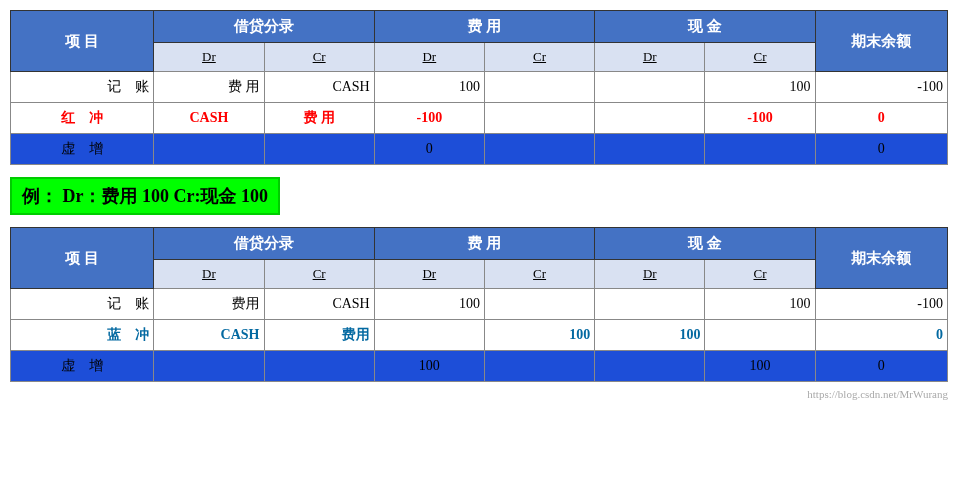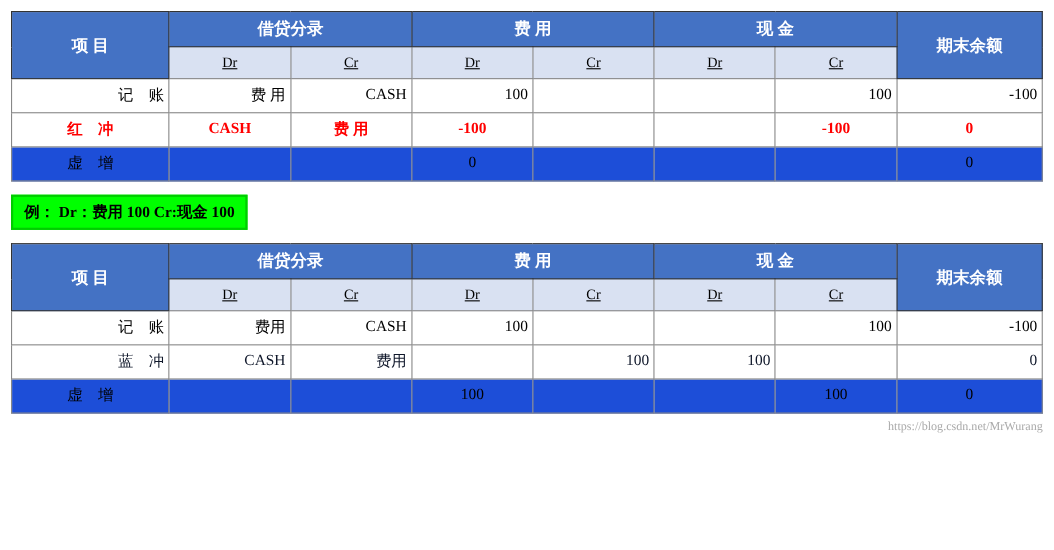--- a/index.html
+++ b/index.html
@@ -43,32 +43,32 @@
     }
     .red-row td {
       background-color: #fff;
       margin-left: 32px;
     }
     .red-text {
       color: #FF0000;
       font-weight: bold;
     }
     .blue-text {
-      color: #0f172a;
-      font-weight: normal;
+      color: #0369a1;
+      font-weight: bold;
     }
     .gray-row td {
       background-color: #1d4ed8;
     }
     .example-banner {
       background-color: #00FF00;
       border: 2px solid #00CC00;
       padding: 5px 10px;
       font-weight: bold;
-      font-size: 14px;
+      font-size: 18px;
       margin: 6px 0;
       display: inline-block;
       width: auto;
     }
   </style>
 </head>
 <body>
 
 <div class="table-wrapper">
   <table>

